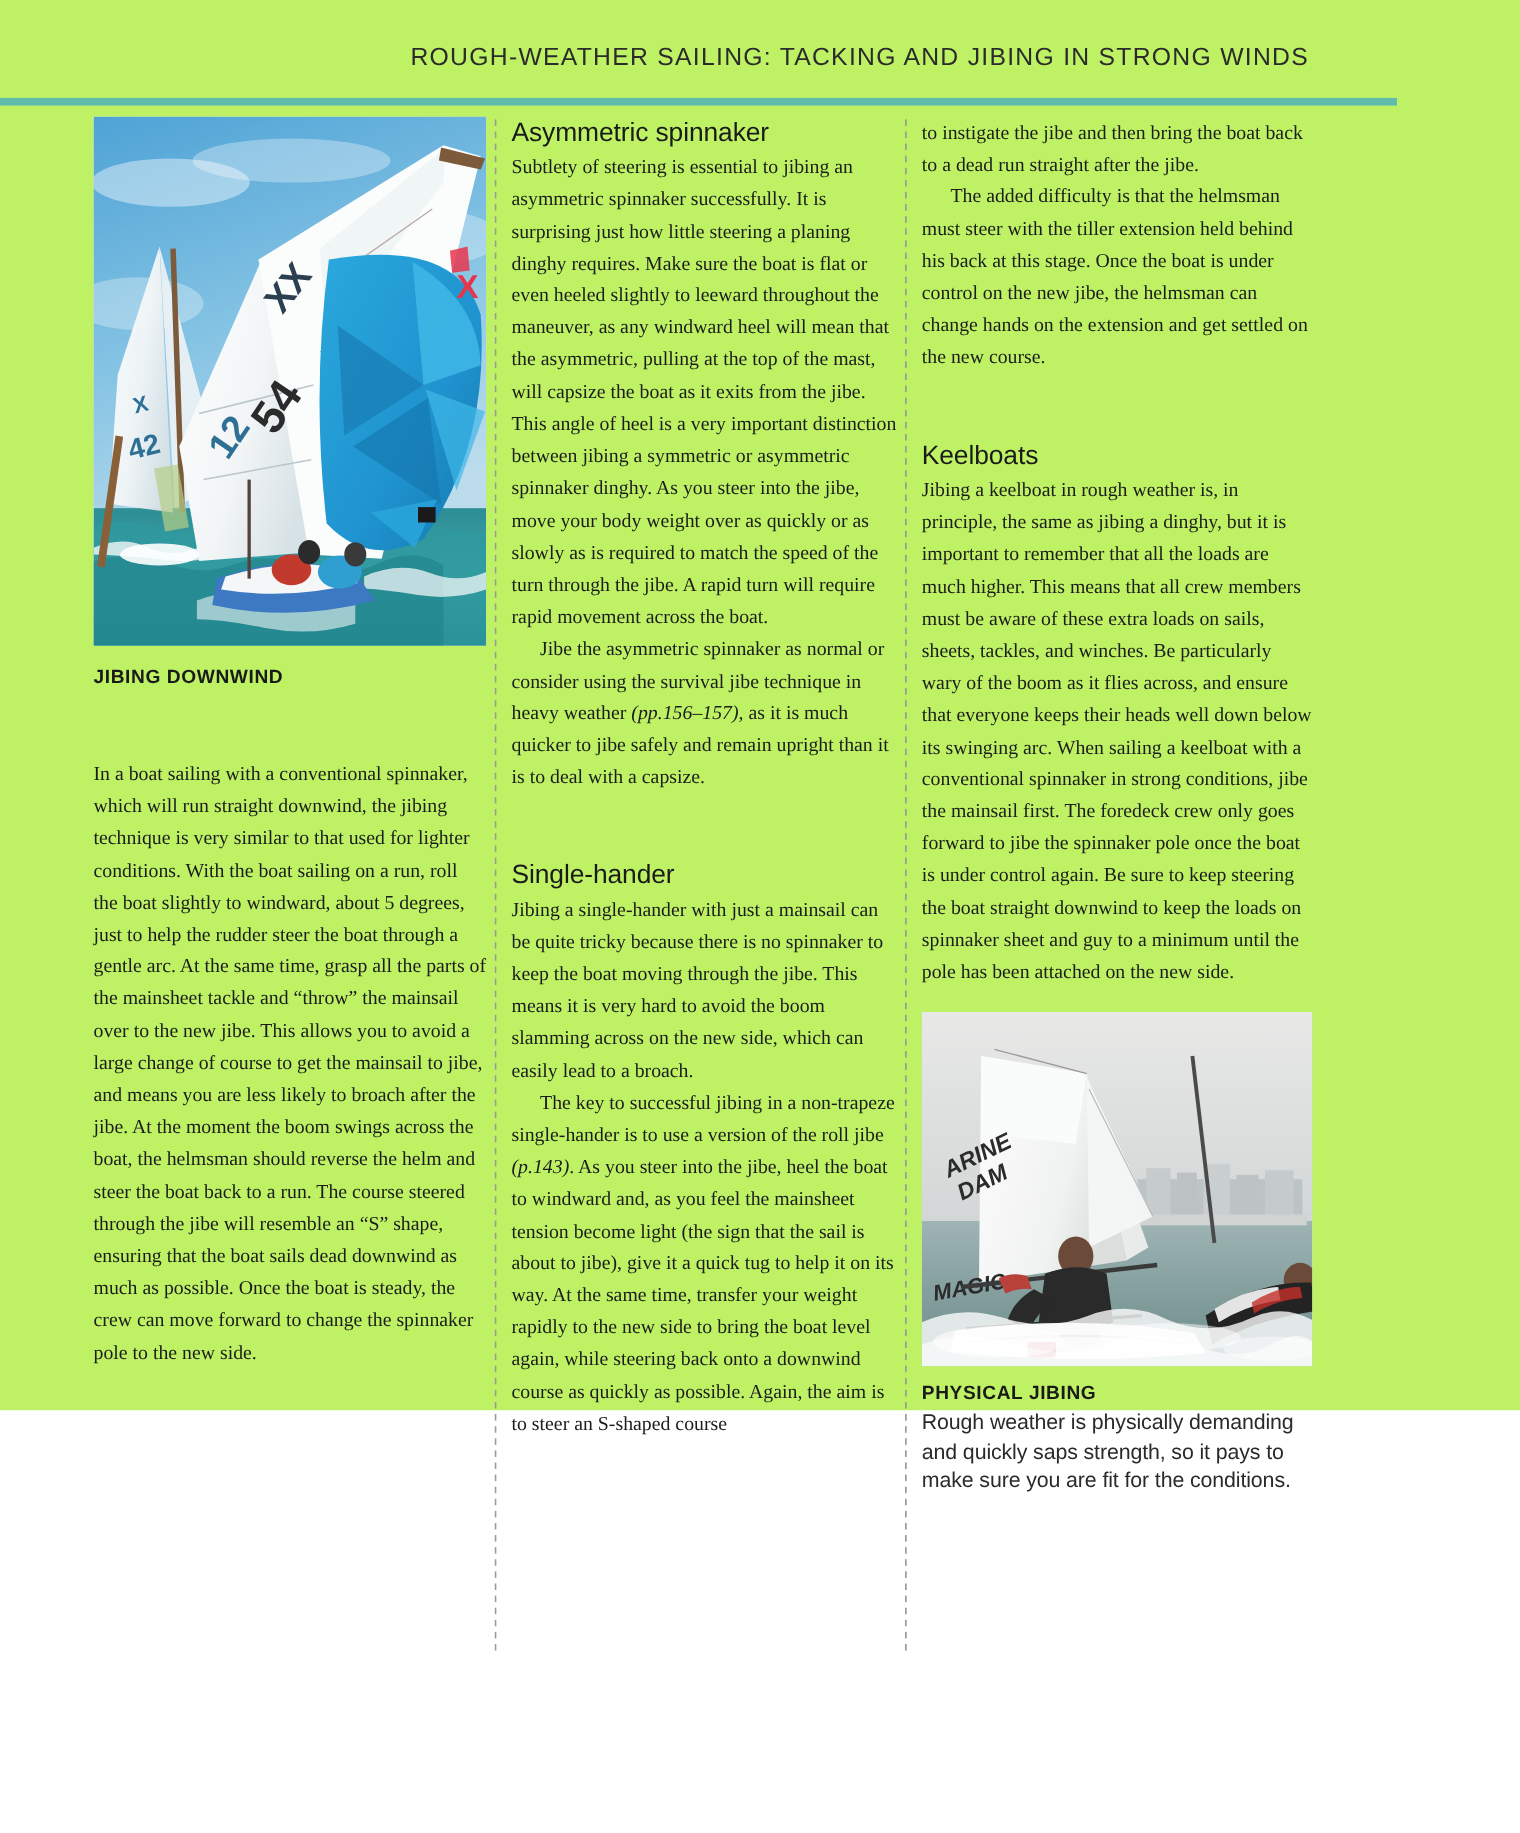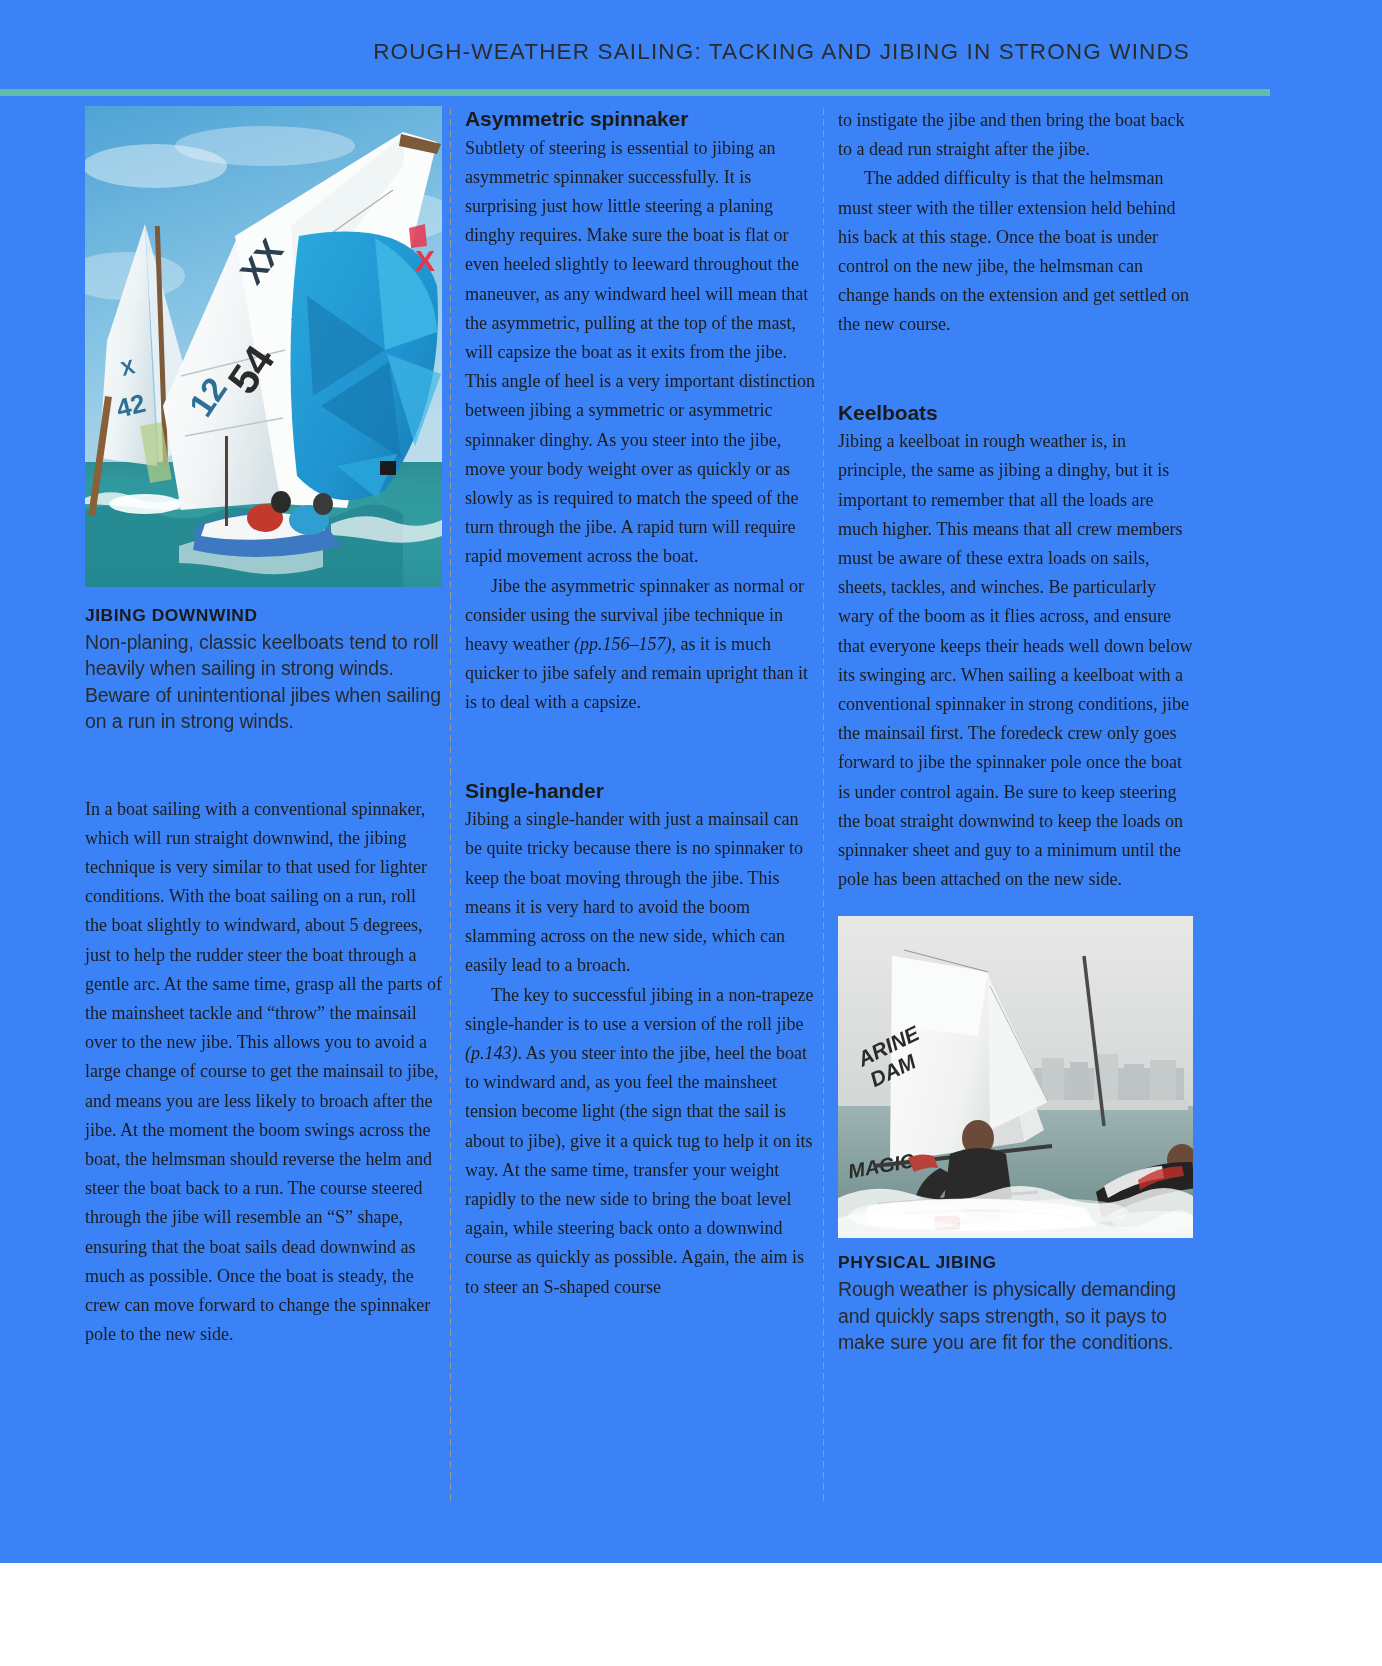--- a/index.html
+++ b/index.html
@@ -9,22 +9,22 @@
     height: 1666px;
     background: #ffffff;
     font-family: "Liberation Serif", serif;
     overflow: hidden;
     position: relative;
   }
 
   .page {
     position: relative;
     width: 1382px;
-    height: 1563px;
-    background: #3b82f6;
+    height: 1282px;
+    background: #bef264;
   }
 
   
   .header {
     position: absolute;
     left: 0;
     top: 0;
     width: 1382px;
     height: 100px;
   }
@@ -126,22 +126,22 @@
     background-image: radial-gradient(#9a9a9a 42%, transparent 46%);
     background-size: 3px 11px;
     background-repeat: repeat-y;
   }
   .divider-1 { left: 449px; }
   .divider-2 { left: 822px; }
 
   
   h2.section-heading {
     font-family: "Liberation Sans", sans-serif;
-    font-size: 21px;
-    font-weight: bold;
+    font-size: 24px;
+    font-weight: normal;
     color: #1a1a1a;
     letter-spacing: -0.1px;
     margin-bottom: 2px;
     line-height: 1.22;
   }
 
   p.body {
     font-family: "Liberation Serif", serif;
     font-size: 18px;
     line-height: 29.2px;
@@ -292,21 +292,20 @@
         <ellipse cx="196" cy="396" rx="10" ry="11" fill="#2b2b2b"></ellipse>
         <ellipse cx="224" cy="414" rx="20" ry="15" fill="#2e9fd0"></ellipse>
         <ellipse cx="238" cy="398" rx="10" ry="11" fill="#3a3a3a"></ellipse>
         <rect x="20" y="290" width="7" height="120" fill="#8a6038" transform="rotate(8 20 290)"></rect>
         <ellipse cx="60" cy="398" rx="36" ry="10" fill="#ffffff" opacity="0.9"></ellipse>
         <rect x="140" y="330" width="3" height="90" fill="#55433a"></rect>
       </svg>
     </div>
 
     <div class="caption-title">JIBING DOWNWIND</div>
-    <div class="caption-body">Non-planing, classic keelboats tend to roll heavily when sailing in strong winds. Beware of unintentional jibes when sailing on a run in strong winds.</div>
 
     <div class="section-gap"></div>
 
     <p class="body">In a boat sailing with a conventional spinnaker, which will run straight downwind, the jibing technique is very similar to that used for lighter conditions. With the boat sailing on a run, roll the boat slightly to windward, about 5 degrees, just to help the rudder steer the boat through a gentle arc. At the same time, grasp all the parts of the mainsheet tackle and “throw” the mainsail over to the new jibe. This allows you to avoid a large change of course to get the mainsail to jibe, and means you are less likely to broach after the jibe. At the moment the boom swings across the boat, the helmsman should reverse the helm and steer the boat back to a run. The course steered through the jibe will resemble an “S” shape, ensuring that the boat sails dead downwind as much as possible. Once the boat is steady, the crew can move forward to change the spinnaker pole to the new side.</p>
   </div>
 
   <div class="col col-mid">
     <h2 class="section-heading">Asymmetric spinnaker</h2>
     <p class="body">Subtlety of steering is essential to jibing an asymmetric spinnaker successfully. It is surprising just how little steering a planing dinghy requires. Make sure the boat is flat or even heeled slightly to leeward throughout the maneuver, as any windward heel will mean that the asymmetric, pulling at the top of the mast, will capsize the boat as it exits from the jibe. This angle of heel is a very important distinction between jibing a symmetric or asymmetric spinnaker dinghy. As you steer into the jibe, move your body weight over as quickly or as slowly as is required to match the speed of the turn through the jibe. A rapid turn will require rapid movement across the boat.</p>
     <p class="body indent"><span>Jibe the asymmetric spinnaker as normal or consider using the survival jibe technique in heavy weather </span><em>(pp.156–157)</em><span>, as it is much quicker to jibe safely and remain upright than it is to deal with a capsize.</span></p>

